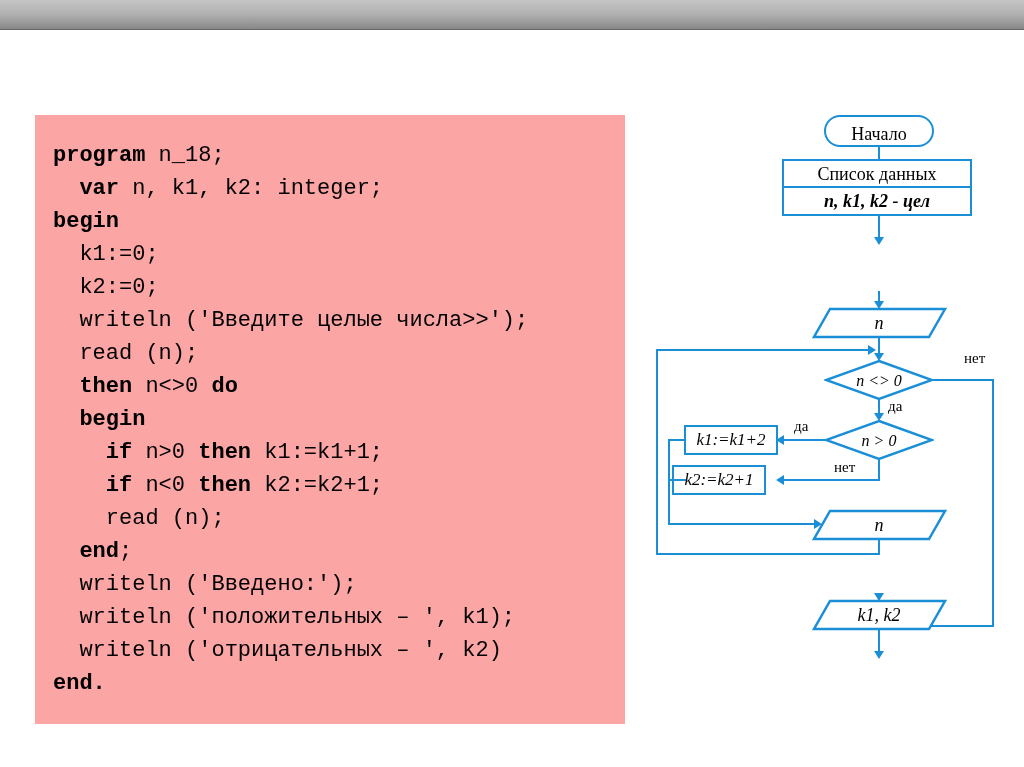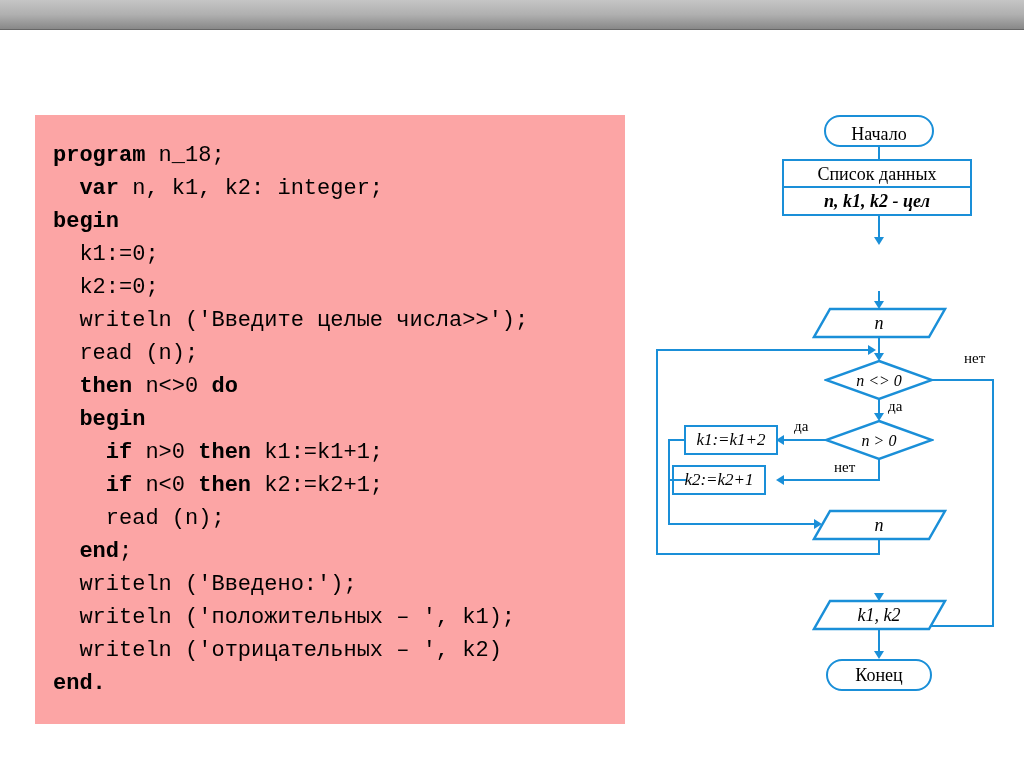--- a/index.html
+++ b/index.html
@@ -201,17 +201,14 @@
   <div class="arrow-down" style="left:220px; top:478px;"></div>
 
   <svg class="diamond-svg" style="left:158px; top:484px;" width="135" height="32">
     <polygon points="18,2 133,2 117,30 2,30" fill="#fff" stroke="#1a8fd8" stroke-width="2.5"></polygon>
     <text x="67" y="22" font-size="18" font-style="italic" font-family="Times New Roman" text-anchor="middle">k1, k2</text>
   </svg>
 
   <div class="flow-line" style="left:224px; top:514px; width:2px; height:26px;"></div>
   <div class="arrow-down" style="left:220px; top:536px;"></div>
 
-  <div class="fc-node fc-terminal" style="left:172px; top:544px; width:106px;">
-    <span>Конец</span>
-  </div>
 
 </div>
 
 </body></html>

